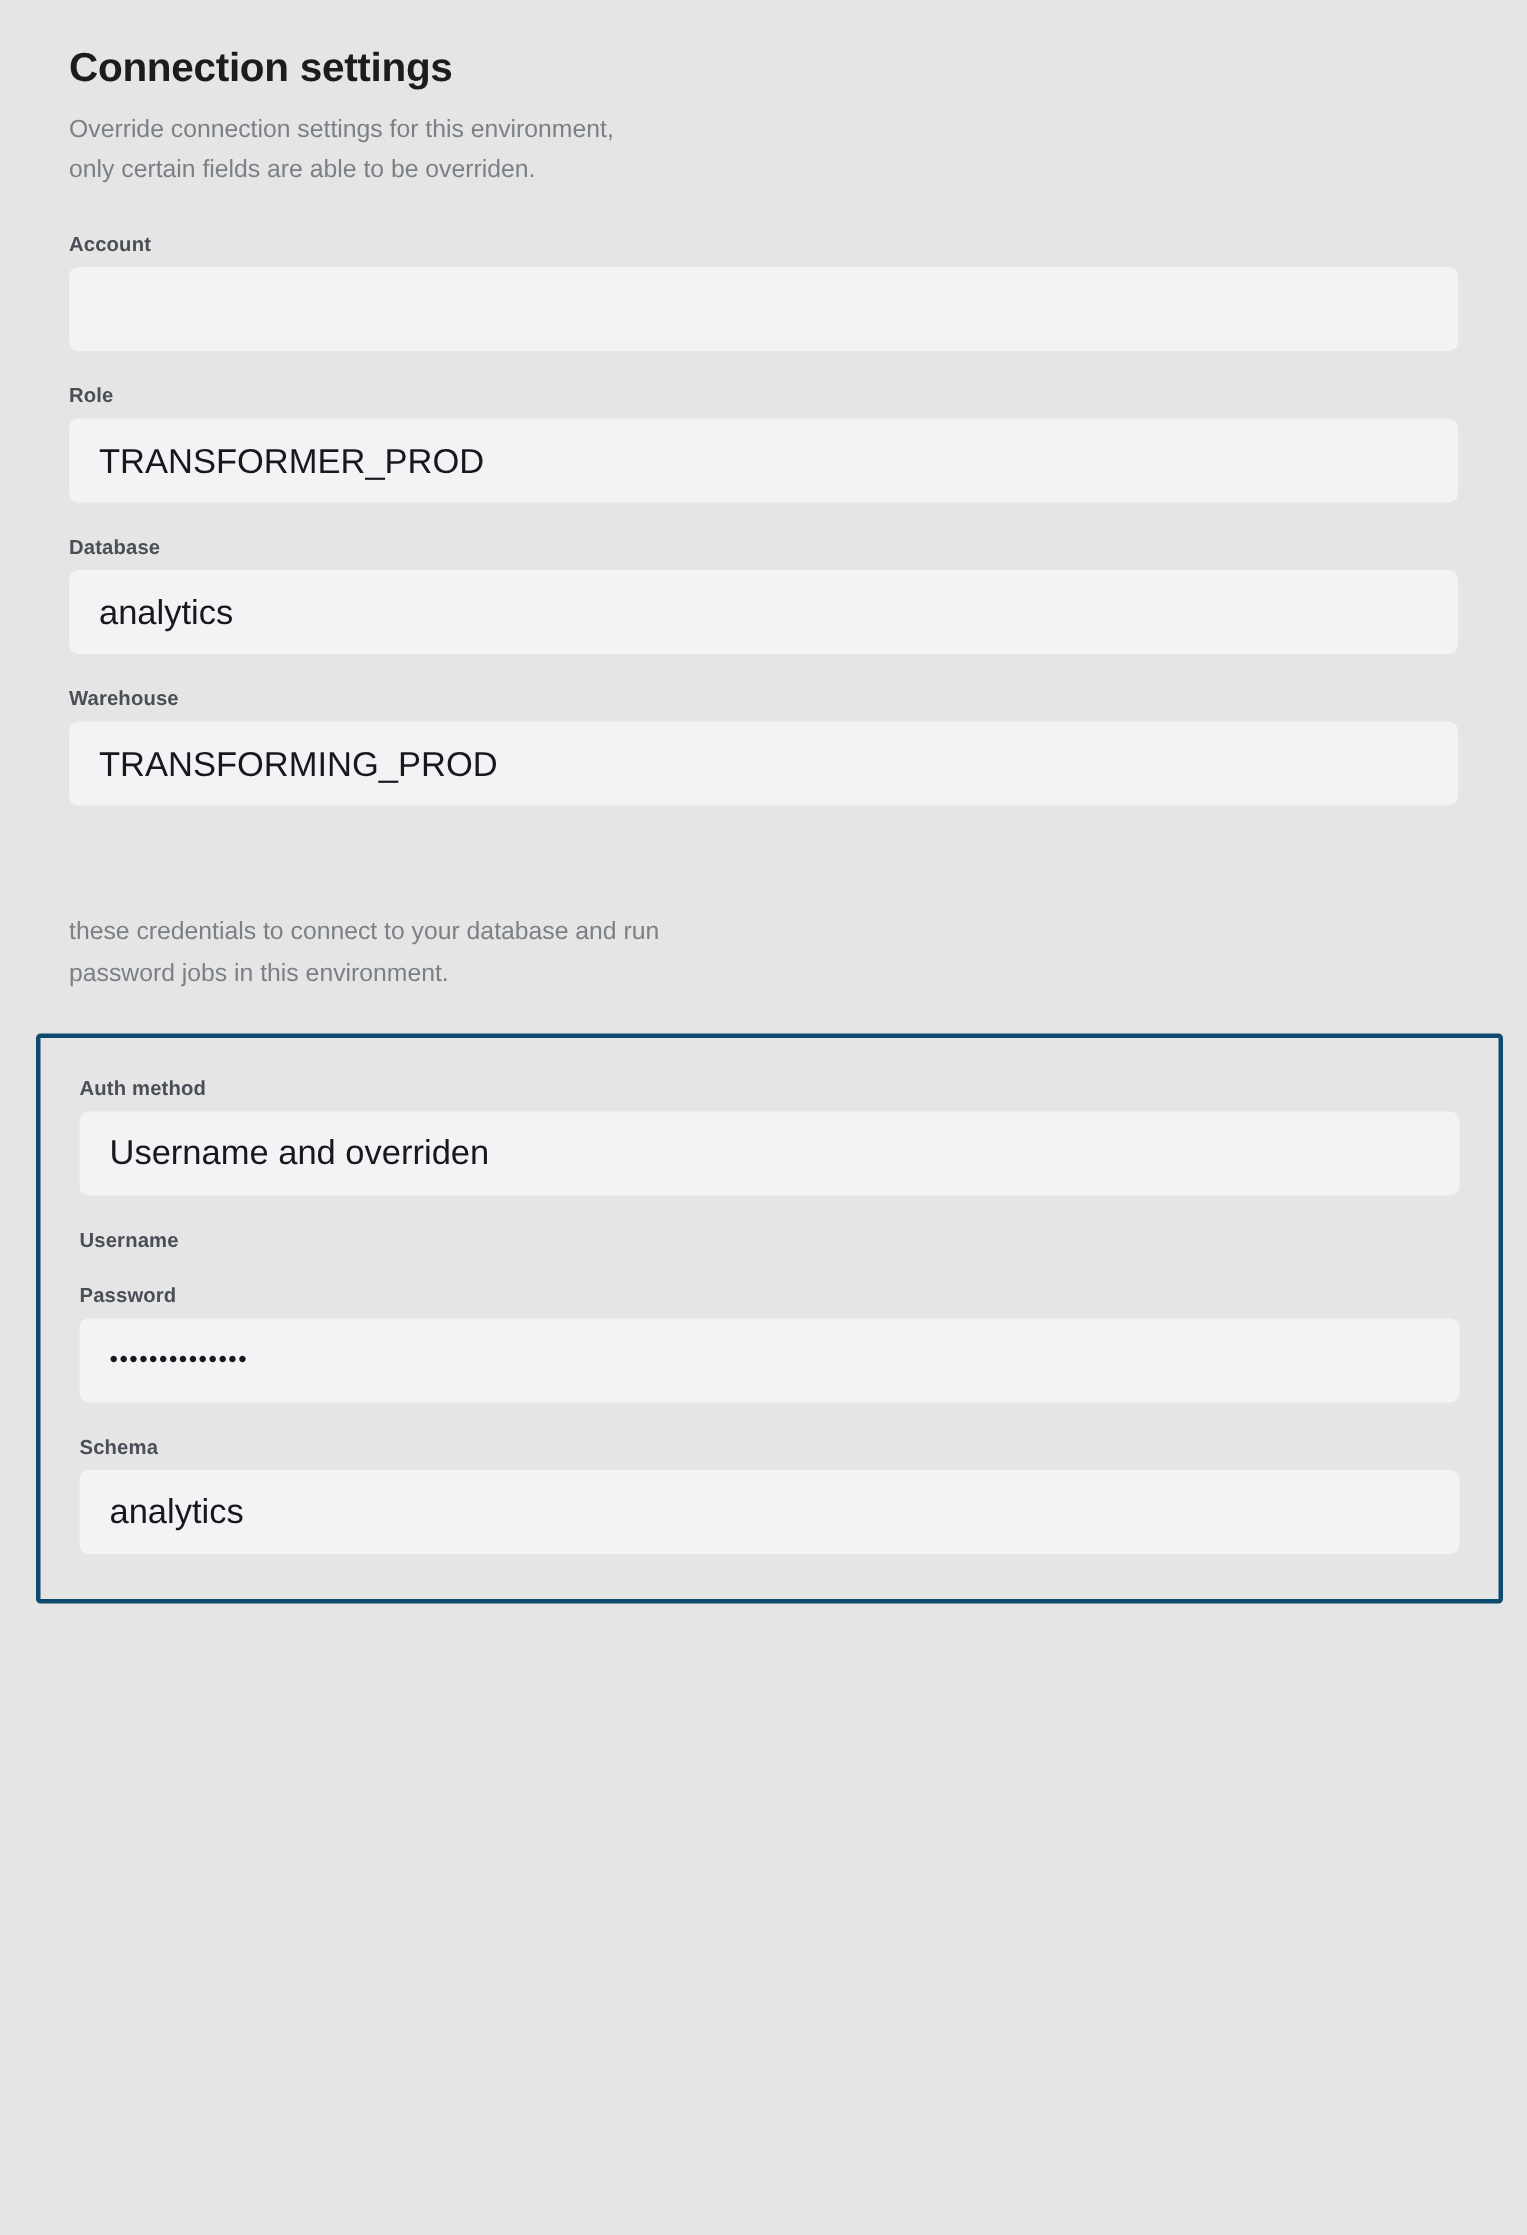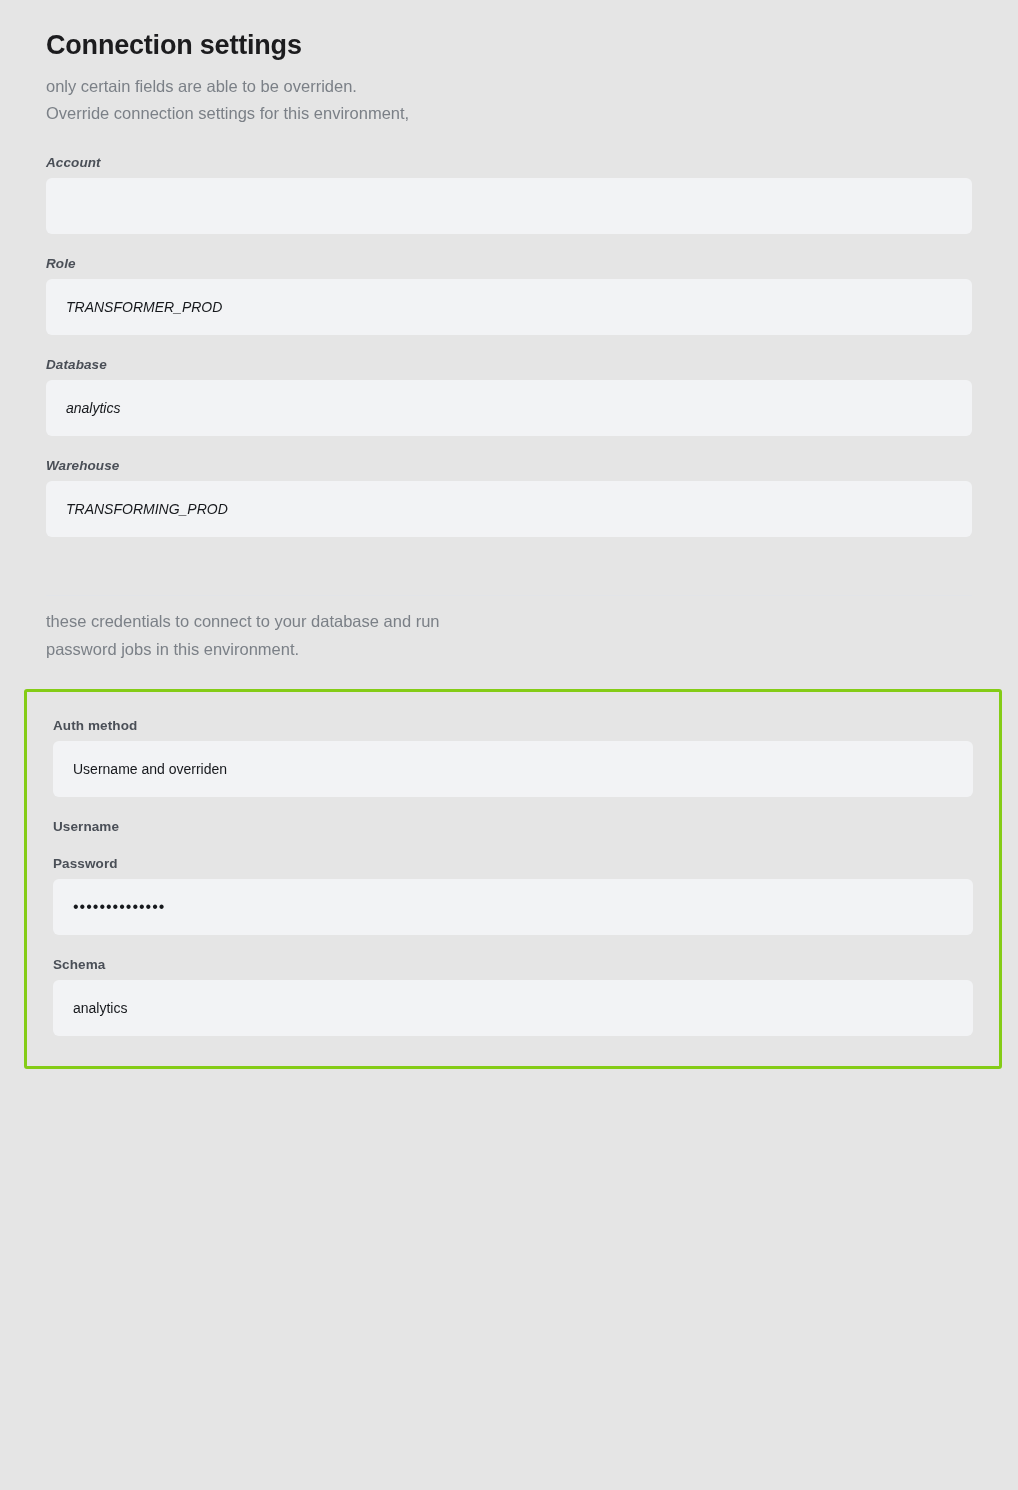--- a/index.html
+++ b/index.html
@@ -46,62 +46,61 @@
   }
   .field-input {
     height: 56px;
     background: #f2f3f5;
     border: none;
     border-radius: 6px;
     width: 100%;
     display: flex;
     align-items: center;
     padding: 0 20px;
-    font-size: 14px;
+    font-size: 23px;
     color: #16181c;
   }
   .field {
     margin-top: 22px;
   }
   .field:first-of-type {
     margin-top: 0;
   }
   .fields-block {
     margin-top: 28px;
-    font-style: italic;
   }
   .divider {
     height: 1px;
     background: #e2e4e8;
     margin: 58px 46px 0 46px;
   }
   .highlight-box {
     margin: 26px 16px 0 24px;
-    border: 3px solid #84cc16;
+    border: 3px solid #0c4a6e;
     border-radius: 3px;
     padding: 26px 26px 30px 26px;
   }
   .dots {
     letter-spacing: 1px;
     font-size: 16px;
   }
   .credentials-desc {
     max-width: 540px;
   }
 </style>
 </head>
 <body>
 
 <div class="page">
 
   <div class="section">
     <h1 class="section-title">Connection settings</h1>
     <div class="section-desc">
+      <div>Override connection settings for this environment,</div>
       <div>only certain fields are able to be overriden.</div>
-      <div>Override connection settings for this environment,</div>
     </div>
 
     <div class="fields-block">
       <div class="field">
         <div class="field-label">Account</div>
         <div class="field-input"></div>
       </div>
       <div class="field">
         <div class="field-label">Role</div>
         <div class="field-input">TRANSFORMER_PROD</div>

